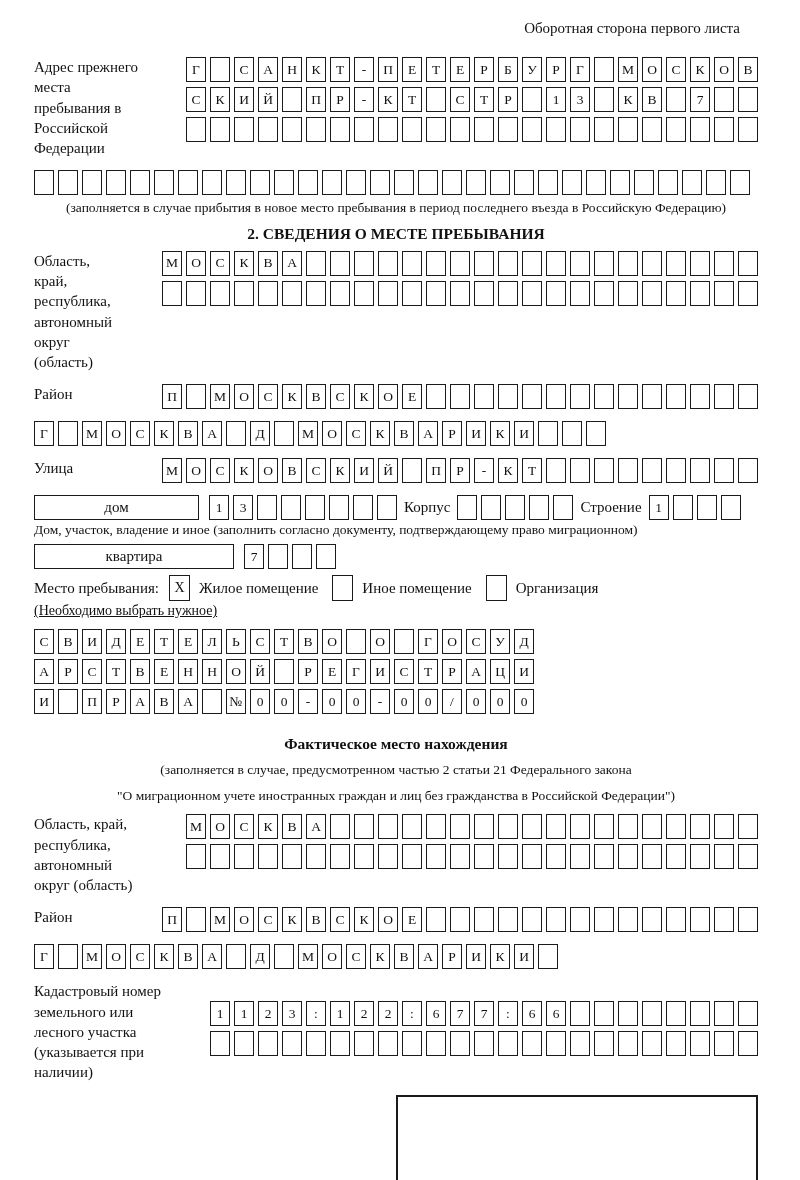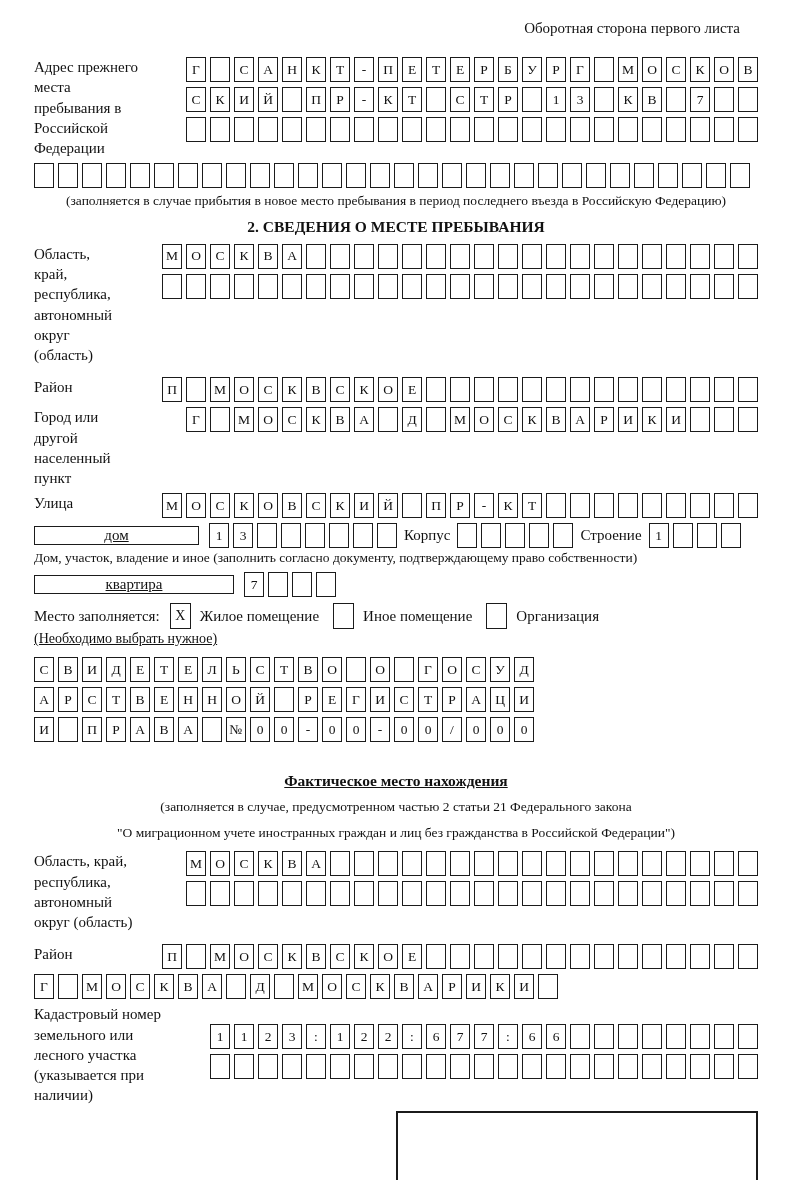--- a/index.html
+++ b/index.html
@@ -1,35 +1,35 @@
 <!DOCTYPE html>
 <html><head>
 <meta charset="utf-8">
 <style>
   html,body{margin:0;padding:0;background:#ffffff;}
   body{width:800px;height:1180px;font-family:"Liberation Serif","DejaVu Serif",serif;color:#111;}
   .page{padding:14px 38px 10px 34px;width:724px;}
 
   .top-note{text-align:right;font-size:15px;margin:6px 18px 20px 0;}
 
-  .frow{display:flex;align-items:flex-start;margin-bottom:5px;gap:36px;}
+  .frow{display:flex;align-items:flex-start;margin-bottom:12px;gap:36px;}
   .lbl{flex:1;font-size:15px;line-height:1.35;padding-right:6px;}
   .rows{display:flex;flex-direction:column;gap:5px;}
   .boxes{display:flex;gap:4px;justify-content:flex-end;}
   .cbox{box-sizing:border-box;width:20px;height:25px;border:1.6px solid #1b1b1b;
         display:flex;align-items:center;justify-content:center;
         font-size:13.5px;font-family:"Liberation Serif",serif;flex:0 0 auto;}
   .full{justify-content:flex-start;margin-top:0;}
 
   .note-c{text-align:center;font-size:13.5px;margin:4px 0 8px 0;line-height:1.3;}
   .h-title{text-align:center;font-weight:bold;font-size:15.5px;margin:2px 0 8px 0;}
 
   .house-row{display:flex;align-items:center;margin:2px 0 2px 0;}
-  .wide-box{box-sizing:border-box;border:1.6px solid #1b1b1b;height:19px;display:flex;
-            align-items:center;justify-content:center;font-size:15px;text-decoration:underline;}
+  .wide-box{box-sizing:border-box;border:1.6px solid #1b1b1b;height:25px;display:flex;
+            align-items:center;justify-content:center;font-size:15px;}
   .inline-lbl{font-size:15px;padding:0 7px;white-space:nowrap;}
   .small-note{font-size:13.5px;margin:2px 0 6px 0;}
 
   .chk-row{display:flex;align-items:center;margin:6px 0 2px 0;}
   .chk{box-sizing:border-box;width:21px;height:26px;border:1.6px solid #1b1b1b;
        display:flex;align-items:center;justify-content:center;font-size:14px;flex:0 0 auto;}
   .chk-row .opt-lbl{font-size:15px;padding:0 14px 0 9px;}
   .choose-note{width:600px;font-size:14px;margin:2px 0 10px 0;text-decoration:underline;}
 
   .cad-offset{margin-top:20px;}
@@ -248,21 +248,20 @@
         <span class="cbox"></span>
         <span class="cbox"></span>
         <span class="cbox"></span>
         <span class="cbox"></span>
         <span class="cbox"></span>
         <span class="cbox"></span>
       </div>
   </div>
 
   <div class="frow">
-    <div class="lbl" style="max-width:152px;">Город или другой населенный пункт</div>
     <div class="boxes">
         <span class="cbox">Г</span>
         <span class="cbox"></span>
         <span class="cbox">М</span>
         <span class="cbox">О</span>
         <span class="cbox">С</span>
         <span class="cbox">К</span>
         <span class="cbox">В</span>
         <span class="cbox">А</span>
         <span class="cbox"></span>
@@ -336,34 +335,34 @@
         <span class="cbox"></span>
       </div>
     <span class="inline-lbl">Строение</span>
     <div class="boxes">
         <span class="cbox">1</span>
         <span class="cbox"></span>
         <span class="cbox"></span>
         <span class="cbox"></span>
       </div>
   </div>
-  <div class="small-note">Дом, участок, владение и иное (заполнить согласно документу, подтверждающему право собственности)</div>
+  <div class="small-note">Дом, участок, владение и иное (заполнить согласно документу, подтверждающему право миграционном)</div>
 
   <div class="house-row">
     <div class="wide-box" style="width:200px;">квартира</div>
     <div class="boxes" style="margin-left:10px;">
         <span class="cbox">7</span>
         <span class="cbox"></span>
         <span class="cbox"></span>
         <span class="cbox"></span>
       </div>
   </div>
 
   <div class="chk-row">
-    <span style="font-size:15px;padding-right:10px;">Место заполняется:</span>
+    <span style="font-size:15px;padding-right:10px;">Место пребывания:</span>
     <span class="chk">X</span>
     <span class="opt-lbl">Жилое помещение</span>
     <span class="chk"></span>
     <span class="opt-lbl">Иное помещение</span>
     <span class="chk"></span>
     <span class="opt-lbl">Организация</span>
   </div>
   <div class="choose-note">(Необходимо выбрать нужное)</div>
 
   <div class="frow">
@@ -433,21 +432,21 @@
           <span class="cbox">0</span>
           <span class="cbox">0</span>
           <span class="cbox">/</span>
           <span class="cbox">0</span>
           <span class="cbox">0</span>
           <span class="cbox">0</span>
         </div>
     </div>
   </div>
 
-  <div class="h-title" style="margin-top:30px;text-decoration:underline;">Фактическое место нахождения</div>
+  <div class="h-title" style="margin-top:21px;">Фактическое место нахождения</div>
   <div class="note-c" style="margin:8px;">(заполняется в случае, предусмотренном частью 2 статьи 21 Федерального закона</div>
   <div class="note-c" style="margin:0 0 10px 0;">"О миграционном учете иностранных граждан и лиц без гражданства в Российской Федерации")</div>
 
   <div class="frow">
     <div class="lbl" style="max-width:152px;">Область, край, республика, автономный округ (область)</div>
     <div class="rows">
       <div class="boxes">
           <span class="cbox">М</span>
           <span class="cbox">О</span>
           <span class="cbox">С</span>

